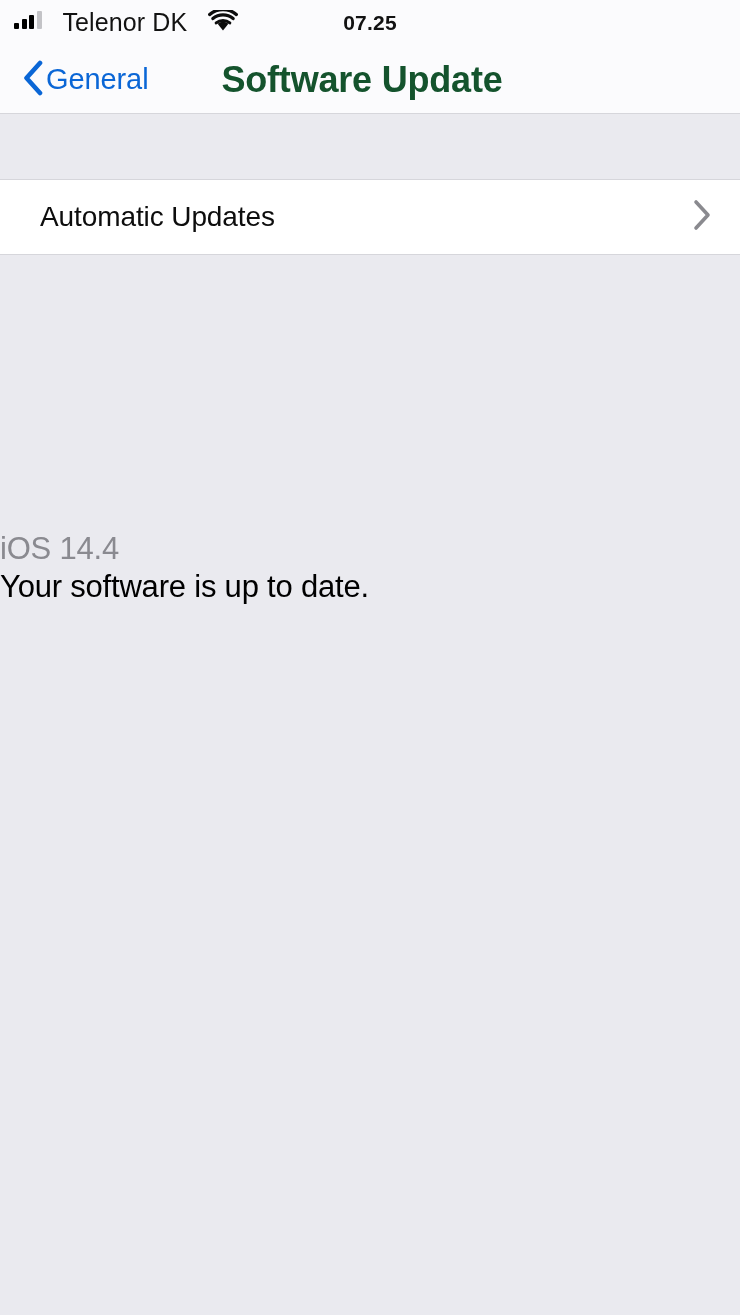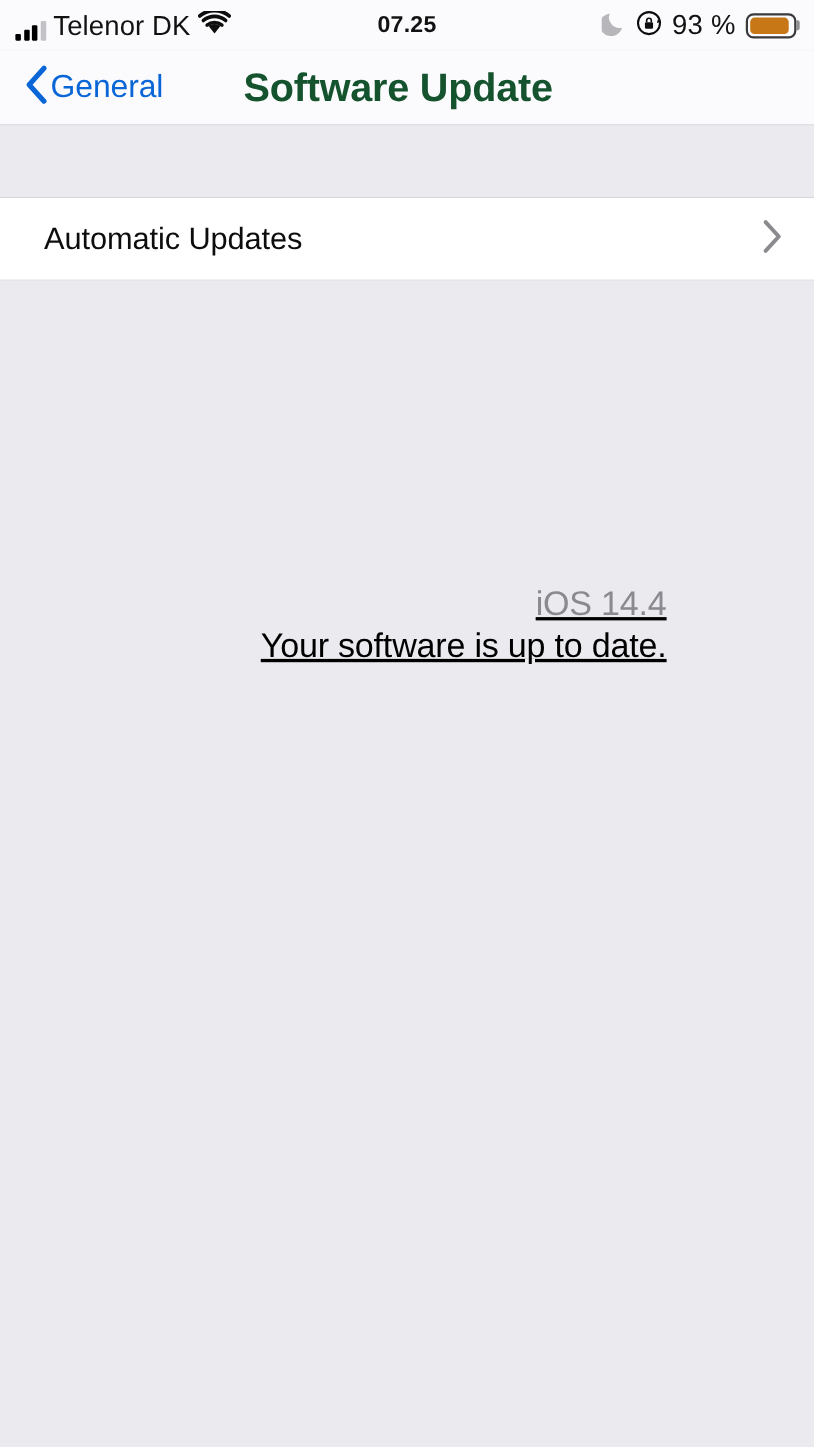--- a/index.html
+++ b/index.html
@@ -31,23 +31,23 @@
     width: 740px;
     height: 46px;
     background: #fbfbfd;
     display: flex;
     align-items: center;
     box-sizing: border-box;
     padding: 0 16px 0 14px;
   }
   .status-left {
     display: flex;
-    align-items: flex-end;
+    align-items: flex-start;
     flex: 0 0 auto;
-    gap: 7px;
+    gap: 21px;
   }
   .status-center {
     position: absolute;
     left: 0;
     right: 0;
     top: 0;
     height: 46px;
     display: flex;
     align-items: center;
     justify-content: center;
@@ -213,22 +213,21 @@
     flex: 0 0 auto;
     margin-right: 4px;
   }
 
   
   .update-status {
     position: absolute;
     top: 415px;
     left: 0;
     width: 606px;
-    text-align: right;
-    text-decoration: underline;
+    text-align: left;
   }
   .update-version {
     font-size: 31px;
     color: #8a8a90;
     line-height: 1.24;
     letter-spacing: -0.2px;
   }
   .update-message {
     font-size: 31px;
     color: #000000;
@@ -258,40 +257,20 @@
           <path d="M8.2 12.9 a10.7 10.7 0 0 1 13.6 0" stroke="#0d0d0d" stroke-width="3.1" fill="none" stroke-linecap="round"></path>
           <path d="M1.7 4.5 a20.5 20.5 0 0 1 26.6 0" stroke="#0d0d0d" stroke-width="3.4" fill="none" stroke-linecap="round"></path>
         </svg>
       </span>
     </div>
 
     <div class="status-center">
       <span class="status-time">07.25</span>
     </div>
 
-    <div class="status-right">
-      <span class="moon-icon">
-        <svg width="22" height="24" viewBox="0 0 22 24">
-          <path d="M18.6 16.2 A9.6 9.6 0 0 1 7.4 3.2 A10.4 10.4 0 1 0 18.6 16.2 Z" fill="#b6b6bb"></path>
-        </svg>
-      </span>
-      <span class="rotation-lock-icon">
-        <svg width="24" height="24" viewBox="0 0 24 24">
-          <circle cx="12" cy="12" r="10" fill="none" stroke="#0d0d0d" stroke-width="1.9"></circle>
-          <rect x="8.3" y="11.2" width="7.4" height="6" rx="1.2" fill="#0d0d0d"></rect>
-          <path d="M9.9 11.2 v-1.5 a2.1 2.1 0 0 1 4.2 0 v1.5" fill="none" stroke="#0d0d0d" stroke-width="1.5"></path>
-          <path d="M20.2 8.3 l2.3 2.6 l-3.3 0.9 Z" fill="#0d0d0d"></path>
-        </svg>
-      </span>
-      <span class="battery-pct">93 %</span>
-      <span class="battery">
-        <span class="battery-fill"></span>
-        <span class="battery-cap"></span>
-      </span>
-    </div>
   </div>
 
   <div class="nav-bar">
     <div class="nav-back">
       <span class="back-chevron-icon">
         <svg width="22" height="36" viewBox="0 0 22 36">
           <path d="M18 3 L4.5 18 L18 33" fill="none" stroke="#0a66d6" stroke-width="4.6" stroke-linecap="round" stroke-linejoin="round"></path>
         </svg>
       </span>
       <span class="nav-back-label">General</span>

